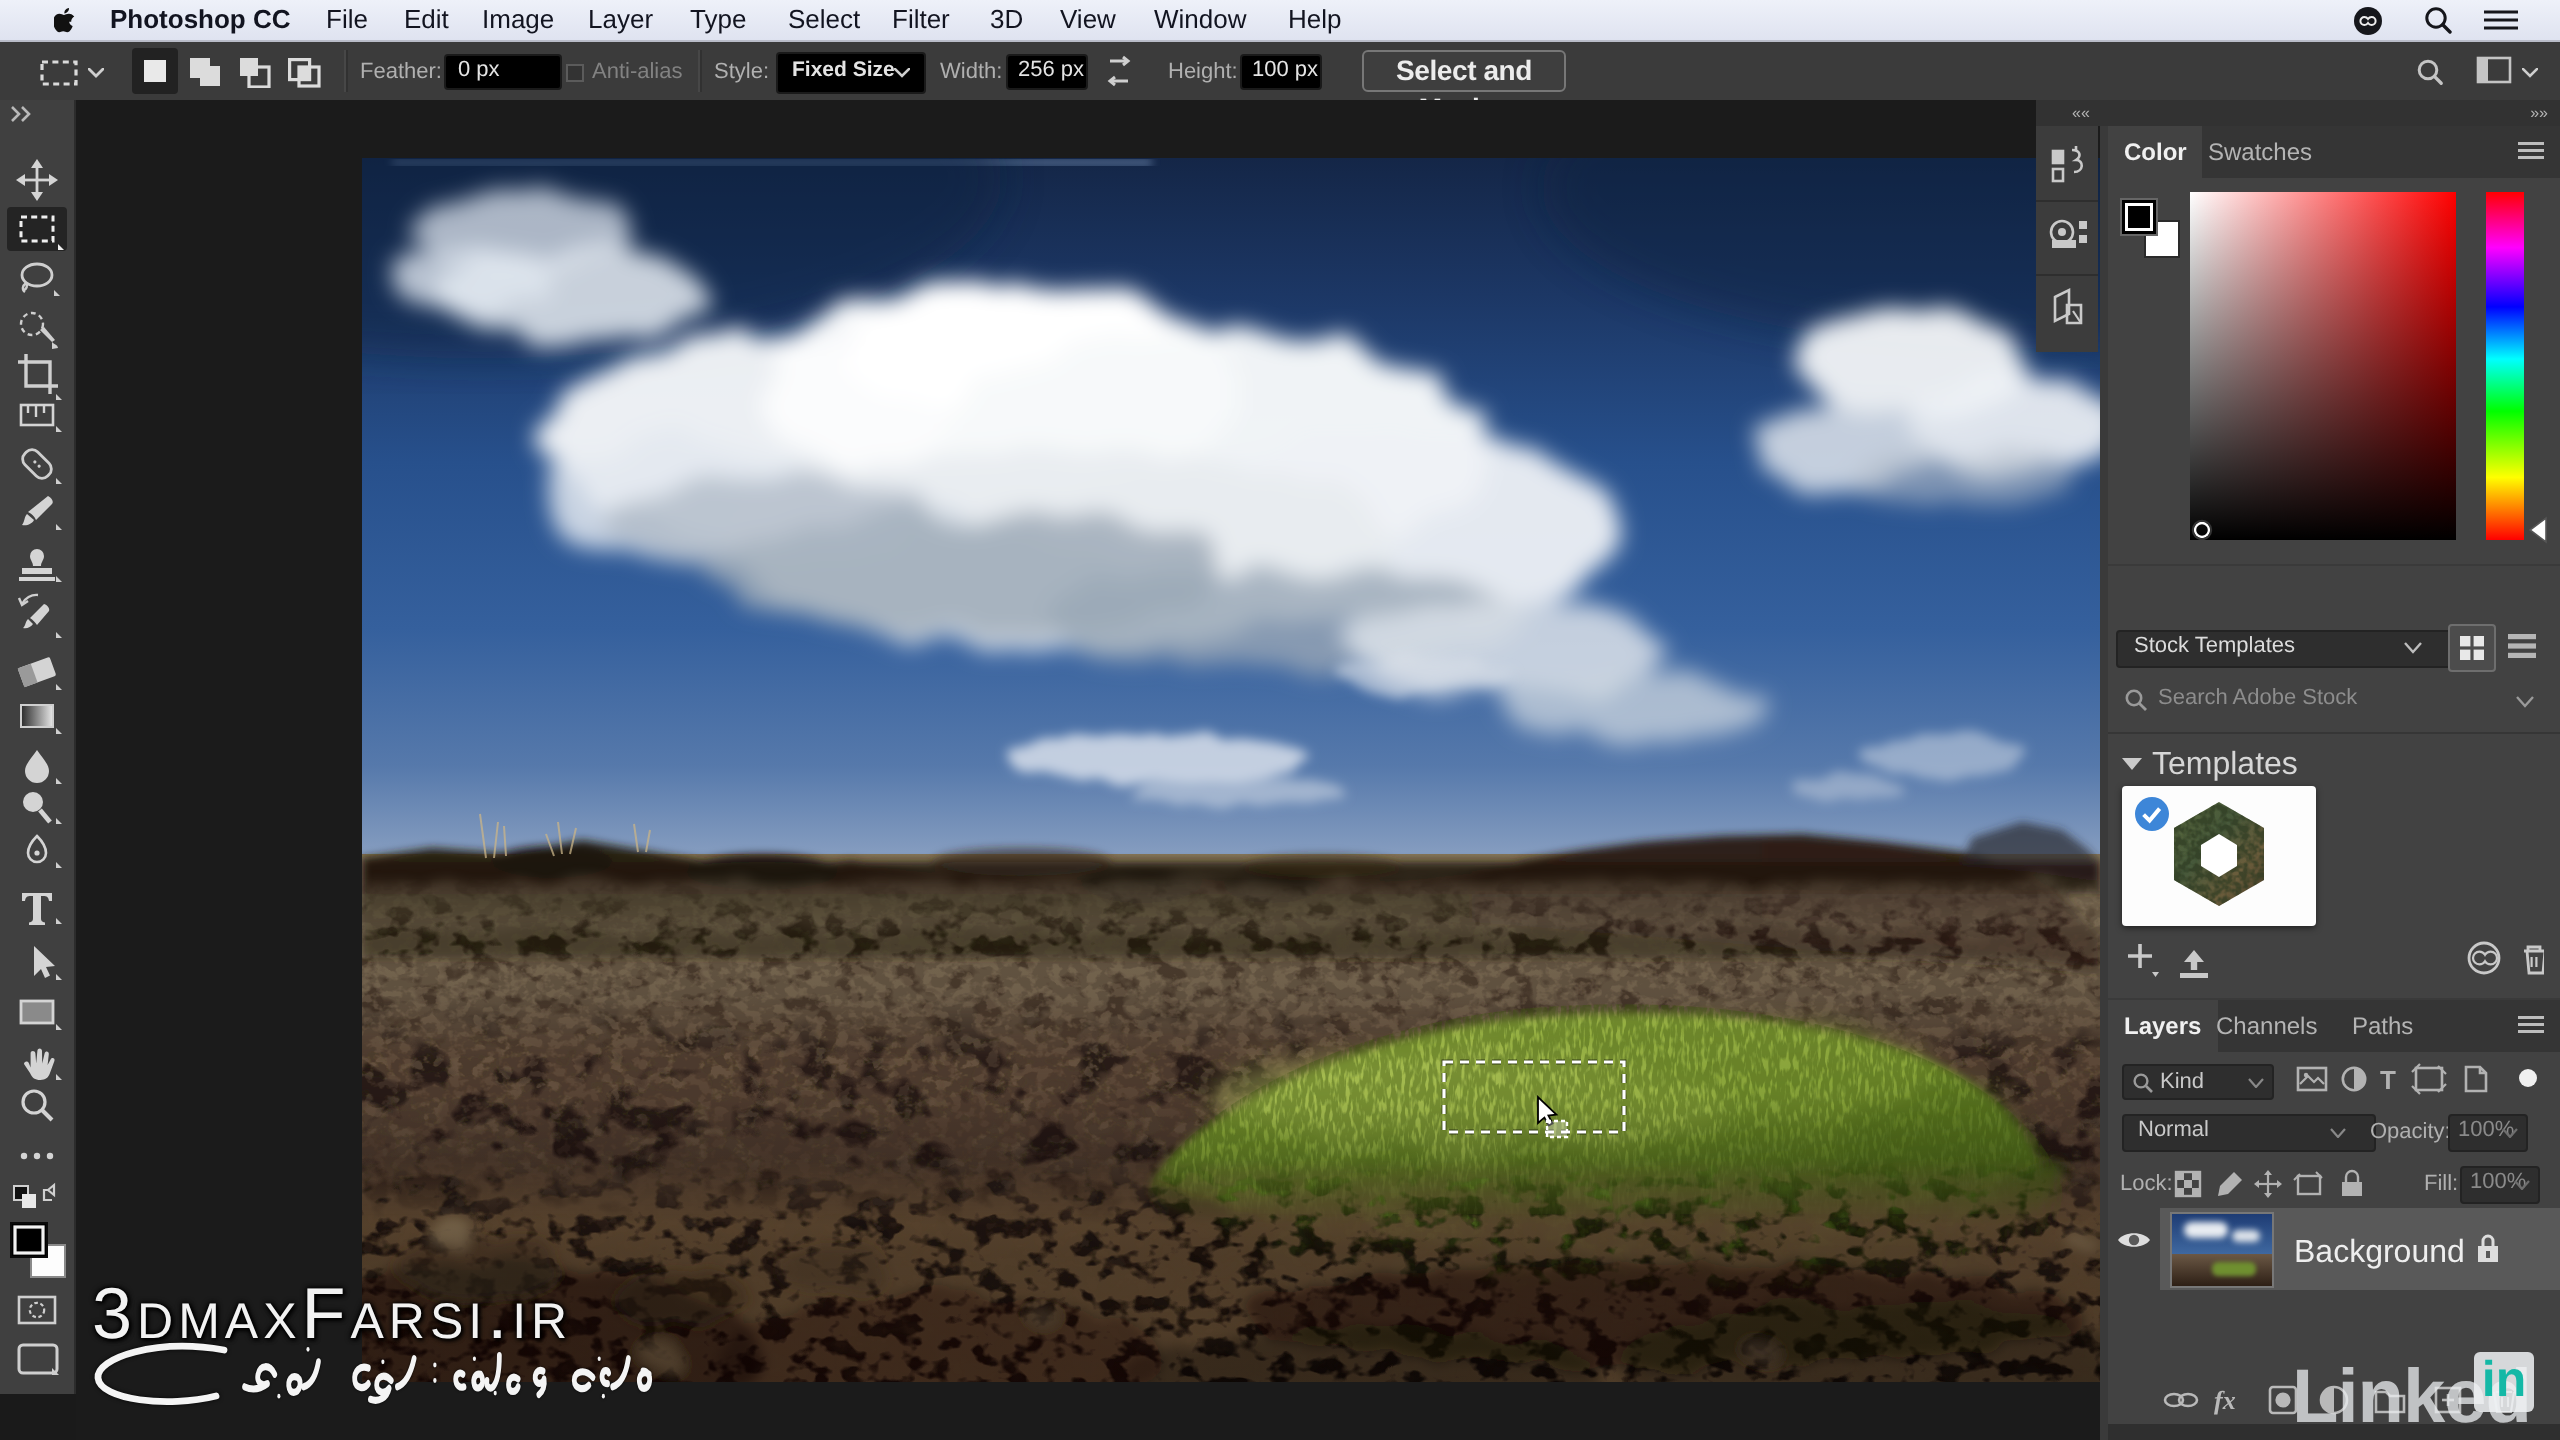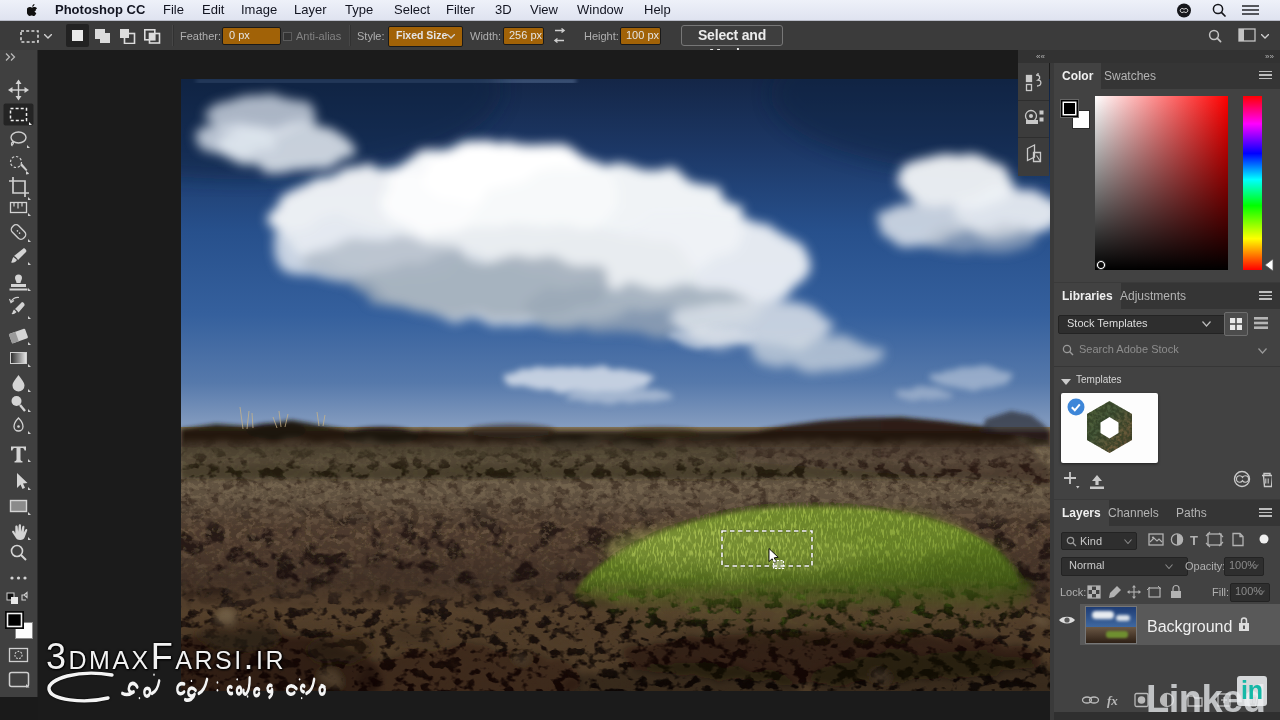--- a/index.html
+++ b/index.html
@@ -5,21 +5,21 @@
   html,body{margin:0;padding:0;width:1280px;height:720px;overflow:hidden;background:#1a1a1a;
     font-family:"Liberation Sans",sans-serif;-webkit-font-smoothing:antialiased;}
   .abs{position:absolute;}
   
   #menubar{left:0;top:0;width:1280px;height:20px;background:linear-gradient(#eef1f9,#dfe3f0);
     border-bottom:1px solid #b9bcc8;color:#121420;font-size:13px;}
   #menubar .mi{position:absolute;top:2px;white-space:nowrap;}
   
   #optbar{left:0;top:21px;width:1280px;height:29px;background:#3b3b3b;border-bottom:1px solid #272727;
     color:#c9c9c9;font-size:11px;}
-  .obox{position:absolute;background:#a16207;border:1px solid #1a1a1a;border-radius:2px;color:#e4e4e4;}
+  .obox{position:absolute;background:#000000;border:1px solid #1a1a1a;border-radius:2px;color:#e4e4e4;}
   .osep{position:absolute;top:4px;width:1px;height:21px;background:#474747;border-right:1px solid #313131;}
   
   #toolbar{left:0;top:50px;width:37px;height:647px;background:#404040;border-right:1px solid #2c2c2c;}
   
   #canvasbg{left:38px;top:50px;width:1012px;height:670px;background:#1b1b1b;}
   #photo{left:181px;top:79px;width:869px;height:612px;}
   
   #dock{left:1050px;top:50px;width:230px;height:670px;background:#3a3a3a;}
   #dockstrip{left:1018px;top:50px;width:262px;height:13px;background:#323232;color:#b5b5b5;font-size:8px;}
   #iconcol{left:1018px;top:63px;width:31px;height:113px;background:#3c3c3c;}
@@ -541,25 +541,20 @@
   </svg>
 
   <div class="abs" style="left:189px;top:33px;width:19px;height:174px;
     background:linear-gradient(to bottom,#f00 0%,#f0f 16%,#00f 33%,#0ff 48%,#0f0 63%,#ff0 82%,#f00 100%);"></div>
   <svg class="abs" style="left:209px;top:195px" width="12" height="14">
       <path d="M10,1 L10,13 L2,7 Z" fill="#fff" stroke="#555" stroke-width="0.8"></path>
     </svg>
 </div>
 
 <div class="panel" id="pLib" style="top:283px;height:216px;">
-  <div class="tabbar">
-    <div class="tab on" style="left:0px;">Libraries</div>
-    <div class="tab" style="left:58px;">Adjustments</div>
-    <div class="burger"></div>
-  </div>
   <div class="dbox" style="left:4px;top:32px;width:158px;height:16px;padding:1px 0 0 8px;">Stock Templates</div>
   <svg class="abs" style="left:148px;top:38px" width="9" height="6">
       <path d="M0.5,0.5 l4,4.5 4,-4.5" fill="none" stroke="#bdbdbd" stroke-width="1.2"></path>
     </svg>
   <div class="abs" style="left:170px;top:29px;width:22px;height:22px;background:#4c4c4c;border:1px solid #6e6e6e;border-radius:2px;">
     <svg width="22" height="22">
         <g fill="#e8e8e8">
           <rect x="5" y="5" width="5.2" height="5.2"></rect>
           <rect x="11.8" y="5" width="5.2" height="5.2"></rect>
           <rect x="5" y="11.8" width="5.2" height="5.2"></rect>
@@ -581,21 +576,21 @@
       <line x1="7.6" y1="7.6" x2="11" y2="11" stroke="#9a9a9a" stroke-width="1.4"></line>
   </svg>
   <div class="abs" style="left:25px;top:60px;color:#8d8d8d;font-size:11px;">Search Adobe Stock</div>
   <svg class="abs" style="left:204px;top:65px" width="9" height="6">
       <path d="M0.5,0.5 l4,4.5 4,-4.5" fill="none" stroke="#9a9a9a" stroke-width="1.2"></path>
     </svg>
   <div class="abs" style="left:0px;top:83px;width:226px;height:1px;background:#363636;"></div>
   <svg class="abs" style="left:7px;top:95px" width="10" height="8">
       <path d="M0,1 h10 l-5,6 z" fill="#cbcbcb"></path>
     </svg>
-  <div class="abs" style="left:22px;top:91px;color:#d6d6d6;font-size:10px;">Templates</div>
+  <div class="abs" style="left:22px;top:91px;color:#d6d6d6;font-size:16px;">Templates</div>
 
   <div class="abs" style="left:7px;top:110px;width:97px;height:70px;background:#fdfdfd;border-radius:2px;box-shadow:0 1px 3px rgba(0,0,0,0.5);"></div>
   <svg class="abs" style="left:7px;top:110px" width="97" height="70" viewBox="0 0 97 70">
     <defs>
       <linearGradient id="hexg" x1="0" y1="0" x2="1" y2="1">
         <stop offset="0" stop-color="#5d6b3f"></stop>
           <stop offset="0.4" stop-color="#46583a"></stop>
           <stop offset="0.7" stop-color="#6b5d3c"></stop>
           <stop offset="1" stop-color="#4a3c28"></stop>
       </linearGradient>

